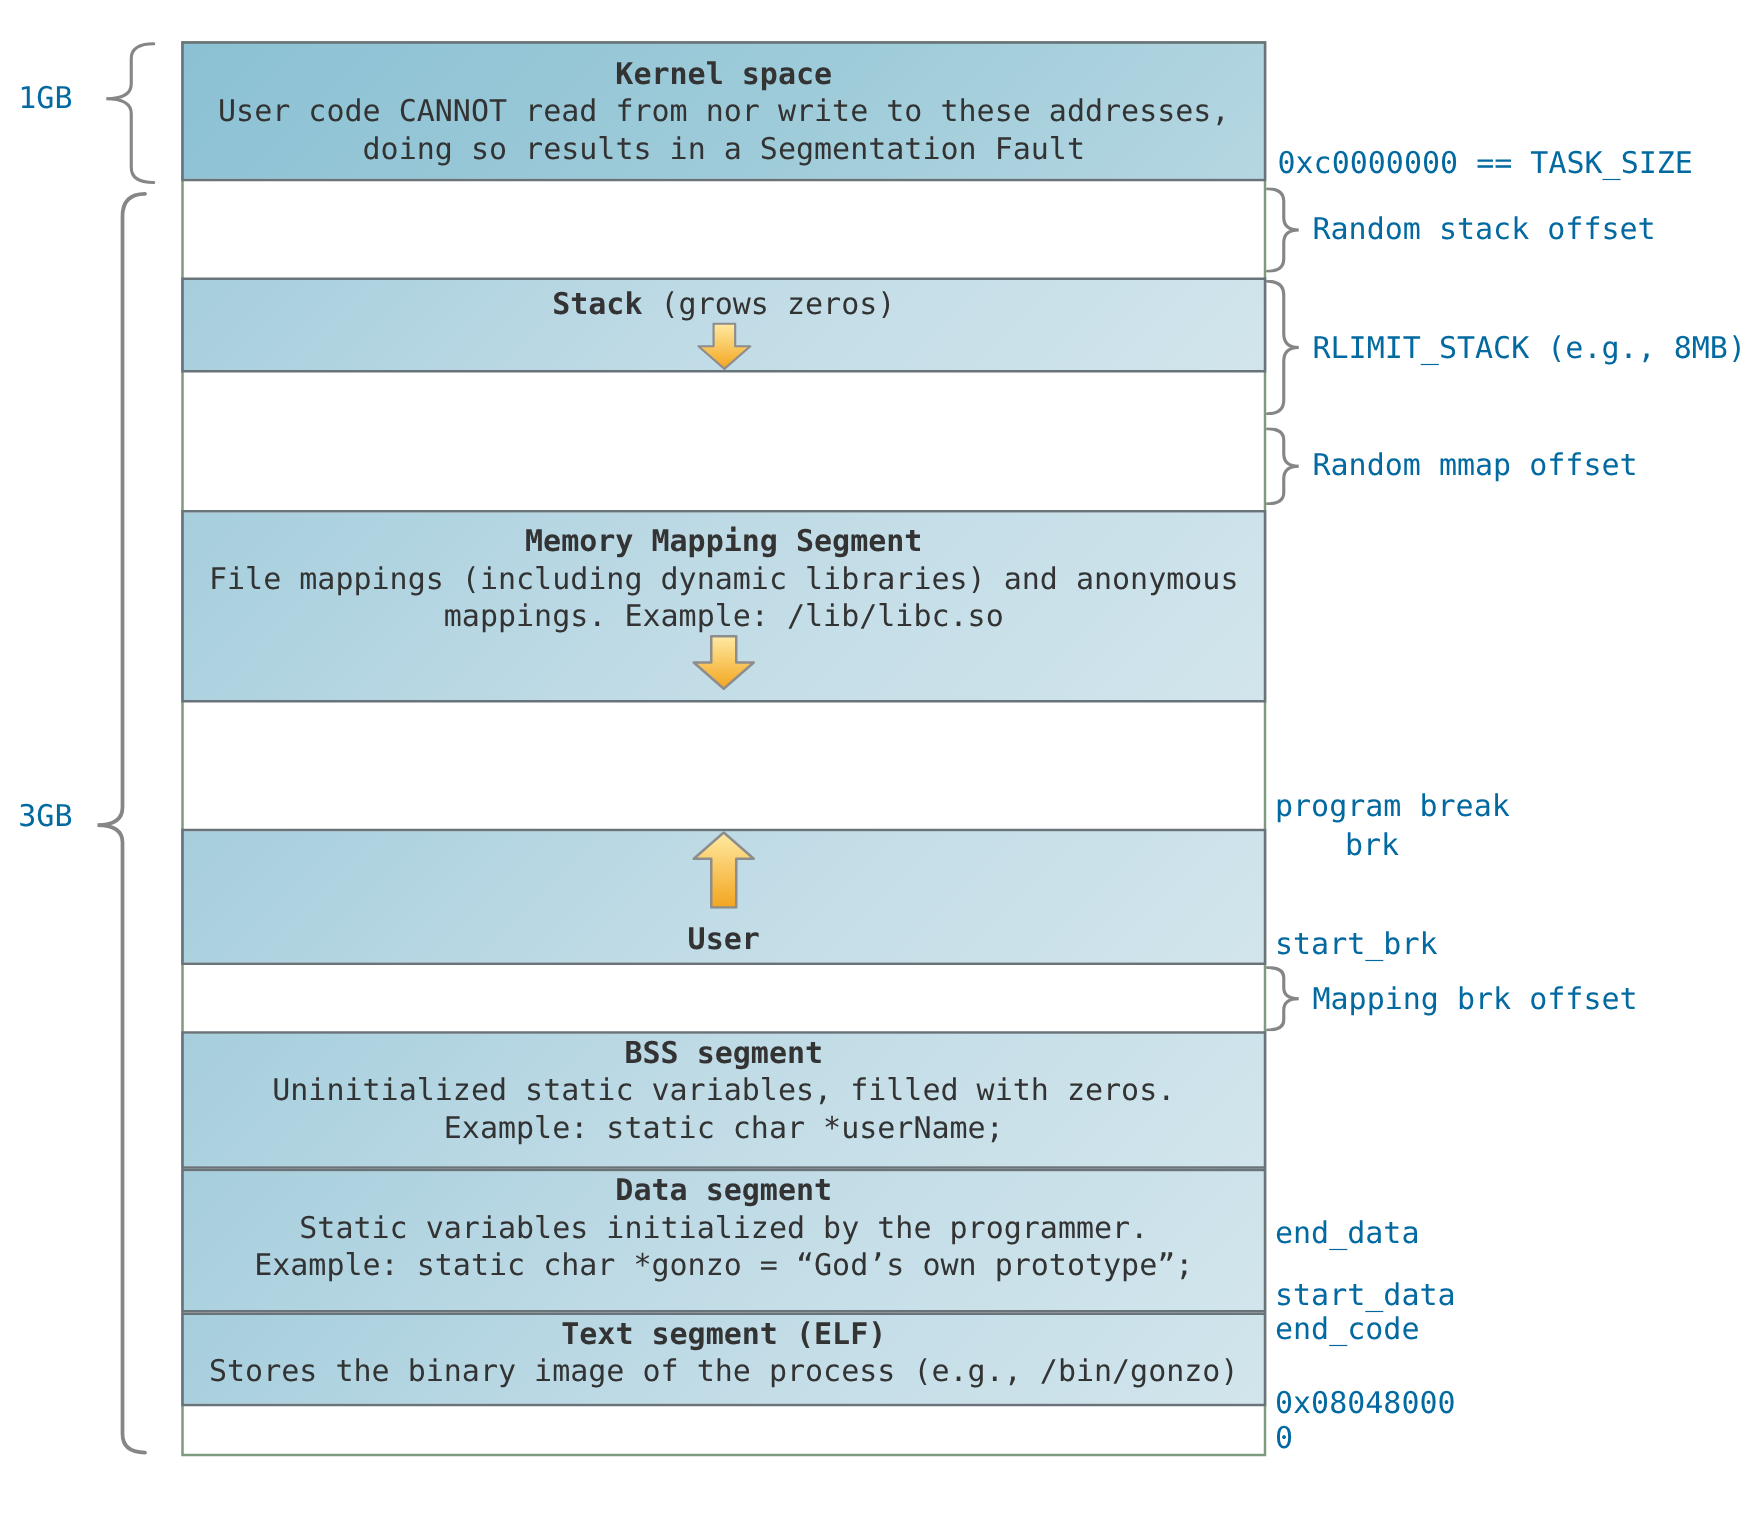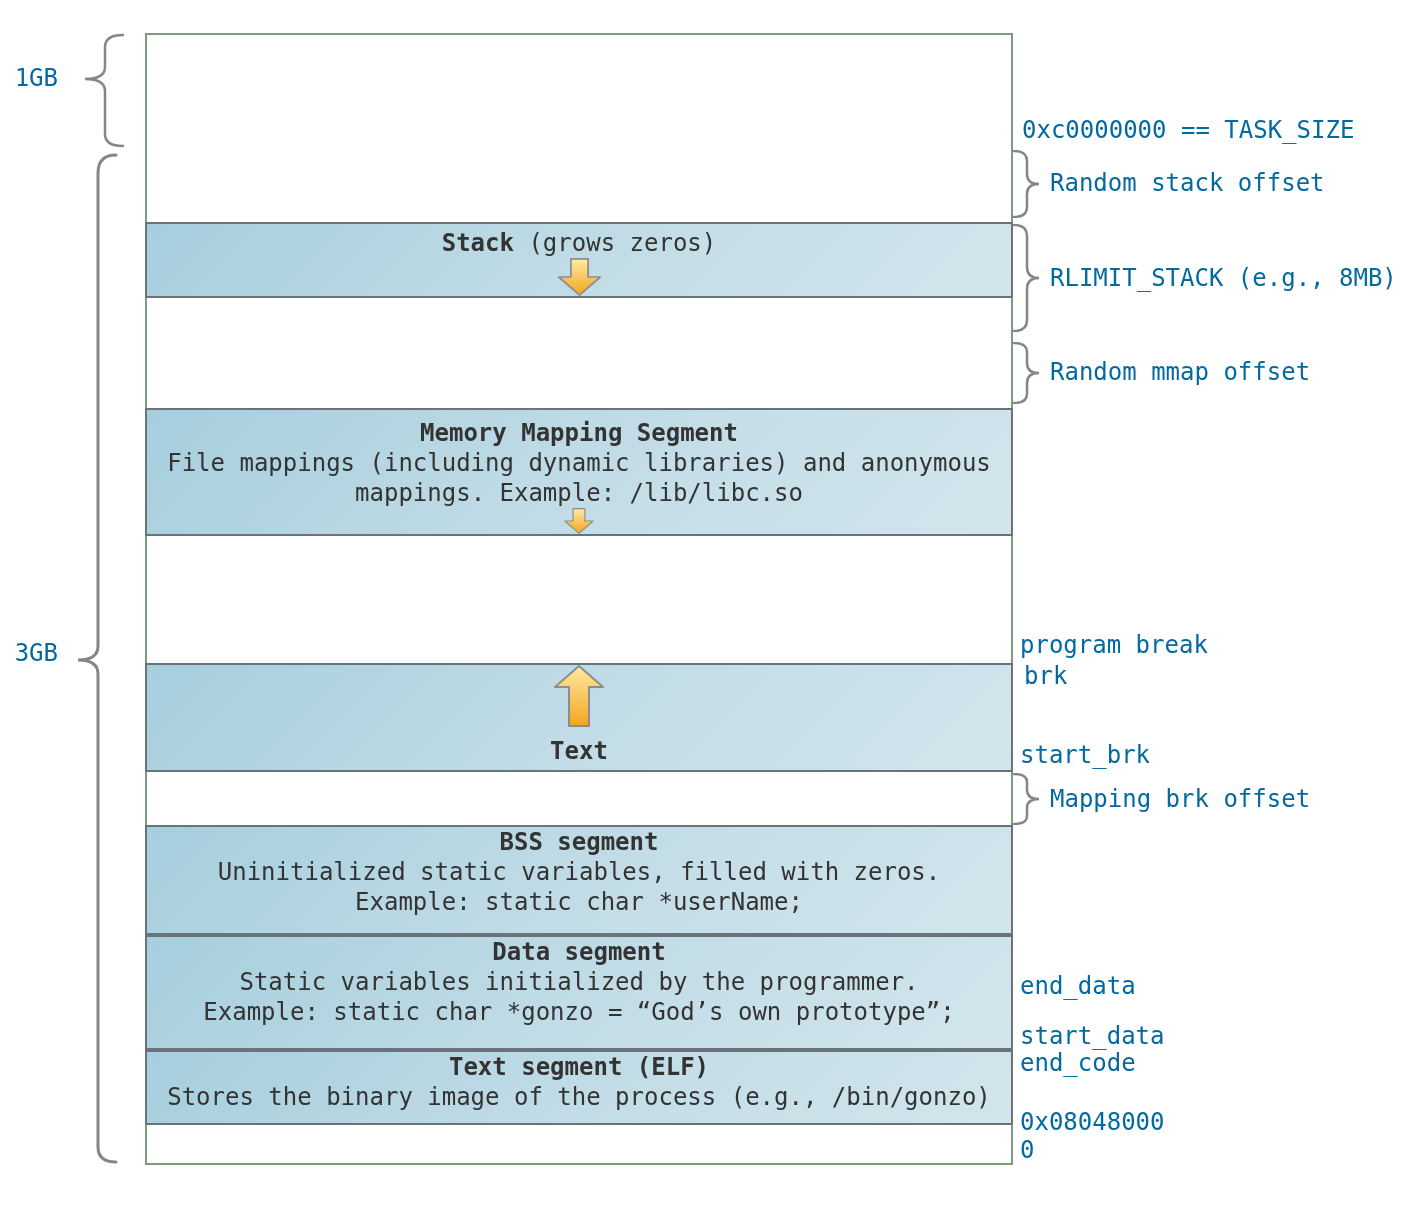--- a/index.html
+++ b/index.html
@@ -36,35 +36,40 @@
   .brace { position:absolute; }
   svg { display:block; }
 </style>
 </head>
 <body>
 
 <div class="stage">
 
   <div class="container"></div>
 
+  <div class="seg kernel" style="top:33px; height:112px;">
+    <div class="title">Kernel space</div>
+    <div>User code CANNOT read from nor write to these addresses,</div>
+    <div>doing so results in a Segmentation Fault</div>
+  </div>
 
   <div class="seg" style="top:222px; height:76px; padding-top:4px;">
     <div><span class="title">Stack</span><span> (grows zeros)</span></div>
     <svg width="49" height="40" viewBox="0 0 54 44">
       <defs>
           <linearGradient id="gd1" x1="0" y1="0" x2="0" y2="1">
         <stop offset="0" stop-color="#ffeaa2"></stop>
             <stop offset="1" stop-color="#f3a51f"></stop>
       </linearGradient>
         </defs>
       <polygon points="17,1 37,1 37,22 51,22 27,43 3,22 17,22" fill="url(#gd1)" stroke="#8d8d8d" stroke-width="2" stroke-linejoin="round"></polygon>
     </svg>
   </div>
 
-  <div class="seg" style="top:408px; height:128px; padding-top:8px;">
+  <div class="seg" style="top:408px; height:154px; padding-top:8px;">
     <div class="title">Memory Mapping Segment</div>
     <div>File mappings (including dynamic libraries) and anonymous</div>
     <div>mappings. Example: /lib/libc.so</div>
     <svg width="54" height="44" viewBox="0 0 54 44">
       <defs>
           <linearGradient id="gd2" x1="0" y1="0" x2="0" y2="1">
         <stop offset="0" stop-color="#ffeaa2"></stop>
             <stop offset="1" stop-color="#f3a51f"></stop>
       </linearGradient>
         </defs>
@@ -75,21 +80,21 @@
   <div class="seg" style="top:663px; height:109px; justify-content:space-between;">
     <svg width="54" height="62" viewBox="0 0 54 62">
       <defs>
           <linearGradient id="gu1" x1="0" y1="0" x2="0" y2="1">
         <stop offset="0" stop-color="#ffeaa2"></stop>
             <stop offset="1" stop-color="#f3a51f"></stop>
       </linearGradient>
         </defs>
       <polygon points="27,1 51,22 37,22 37,61 17,61 17,22 3,22" fill="url(#gu1)" stroke="#8d8d8d" stroke-width="2" stroke-linejoin="round"></polygon>
     </svg>
-    <div class="title" style="margin-bottom:4px;">Text</div>
+    <div class="title" style="margin-bottom:4px;">User</div>
   </div>
 
   <div class="seg center" style="top:825px; height:110px;">
     <div class="title">BSS segment</div>
     <div>Uninitialized static variables, filled with zeros.</div>
     <div>Example: static char *userName;</div>
   </div>
 
   <div class="seg center" style="top:935px; height:115px;">
     <div class="title">Data segment</div>
@@ -135,21 +140,21 @@
     <svg width="30" height="52" viewBox="0 0 30 52">
       <path d="M2,1 Q15,1 15,9 L15,17 Q15,26 27,26 Q15,26 15,35 L15,43 Q15,51 2,51" fill="none" stroke="#868686" stroke-width="2.5" stroke-linecap="round"></path>
     </svg>
   </div>
 
   <div class="rlabel" style="left:1022px; top:116px;">0xc0000000 == TASK_SIZE</div>
   <div class="rlabel" style="left:1050px; top:169px;">Random stack offset</div>
   <div class="rlabel" style="left:1050px; top:264px;">RLIMIT_STACK (e.g., 8MB)</div>
   <div class="rlabel" style="left:1050px; top:358px;">Random mmap offset</div>
   <div class="rlabel" style="left:1020px; top:631px;">program break</div>
-  <div class="rlabel" style="left:1024px; top:662px;">brk</div>
+  <div class="rlabel" style="left:1076px; top:662px;">brk</div>
   <div class="rlabel" style="left:1020px; top:741px;">start_brk</div>
   <div class="rlabel" style="left:1050px; top:785px;">Mapping brk offset</div>
   <div class="rlabel" style="left:1020px; top:944px;margin-top:28px;">end_data</div>
   <div class="rlabel" style="left:1020px; top:1022px;">start_data</div>
   <div class="rlabel" style="left:1020px; top:1049px;">end_code</div>
   <div class="rlabel" style="left:1020px; top:1108px;">0x08048000</div>
   <div class="rlabel" style="left:1020px; top:1136px;">0</div>
 
 </div>
 

